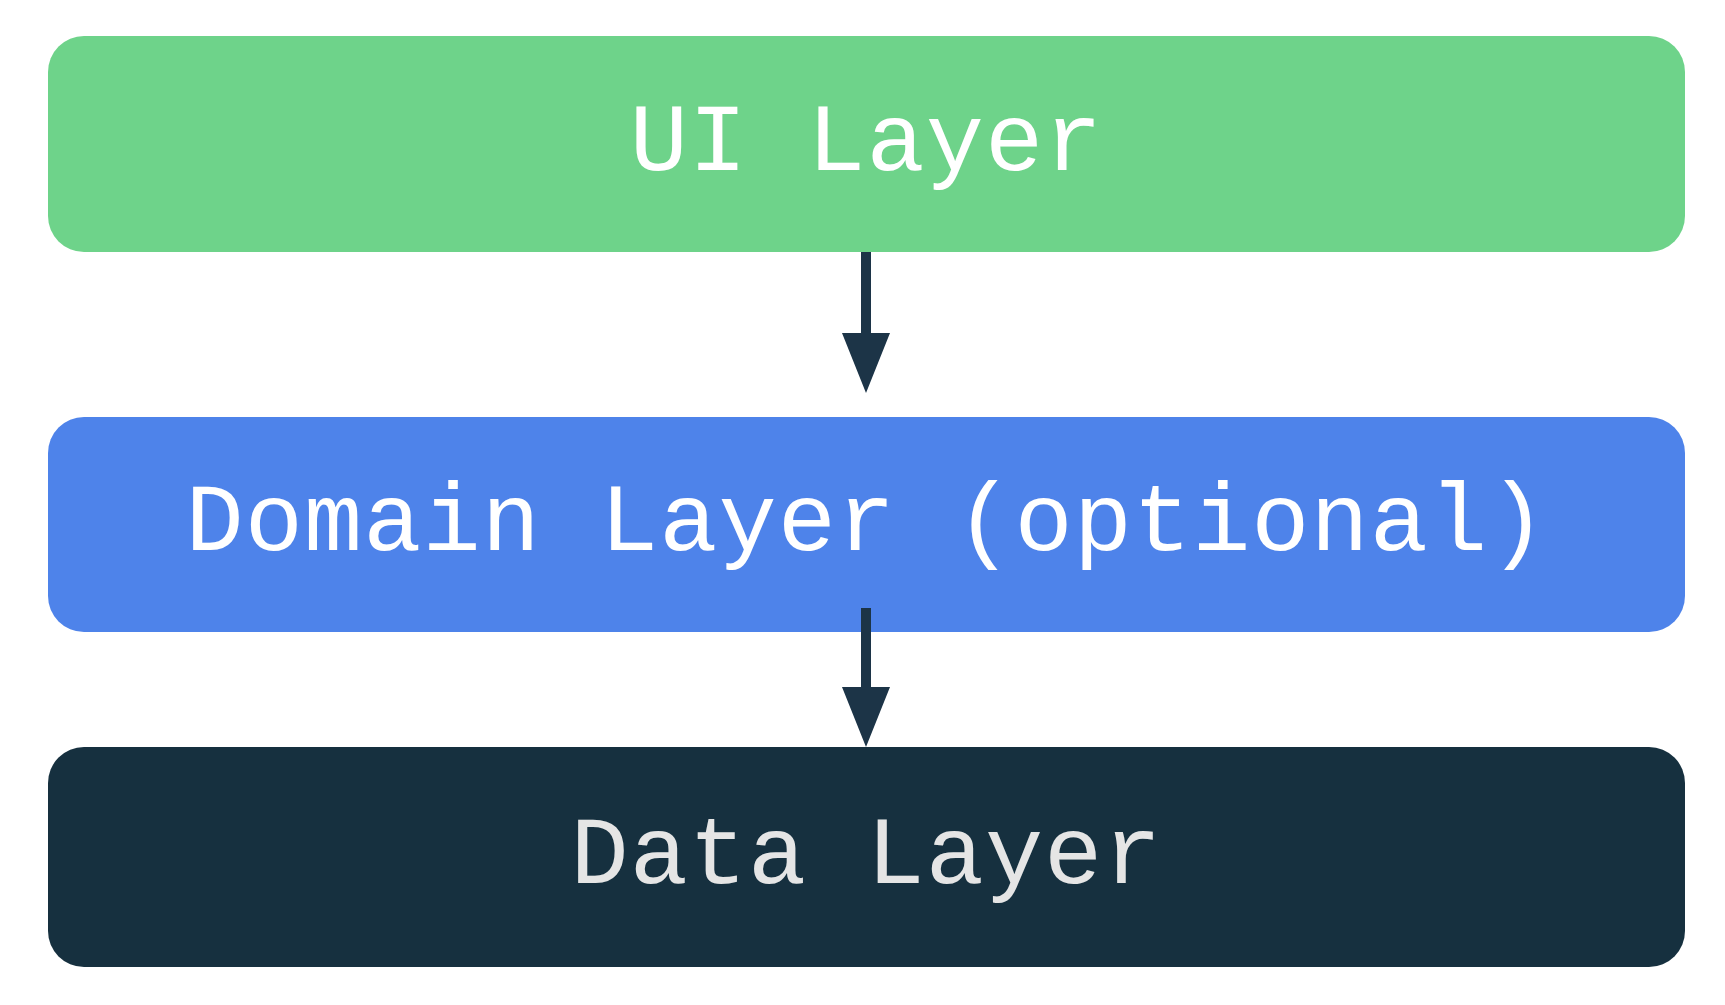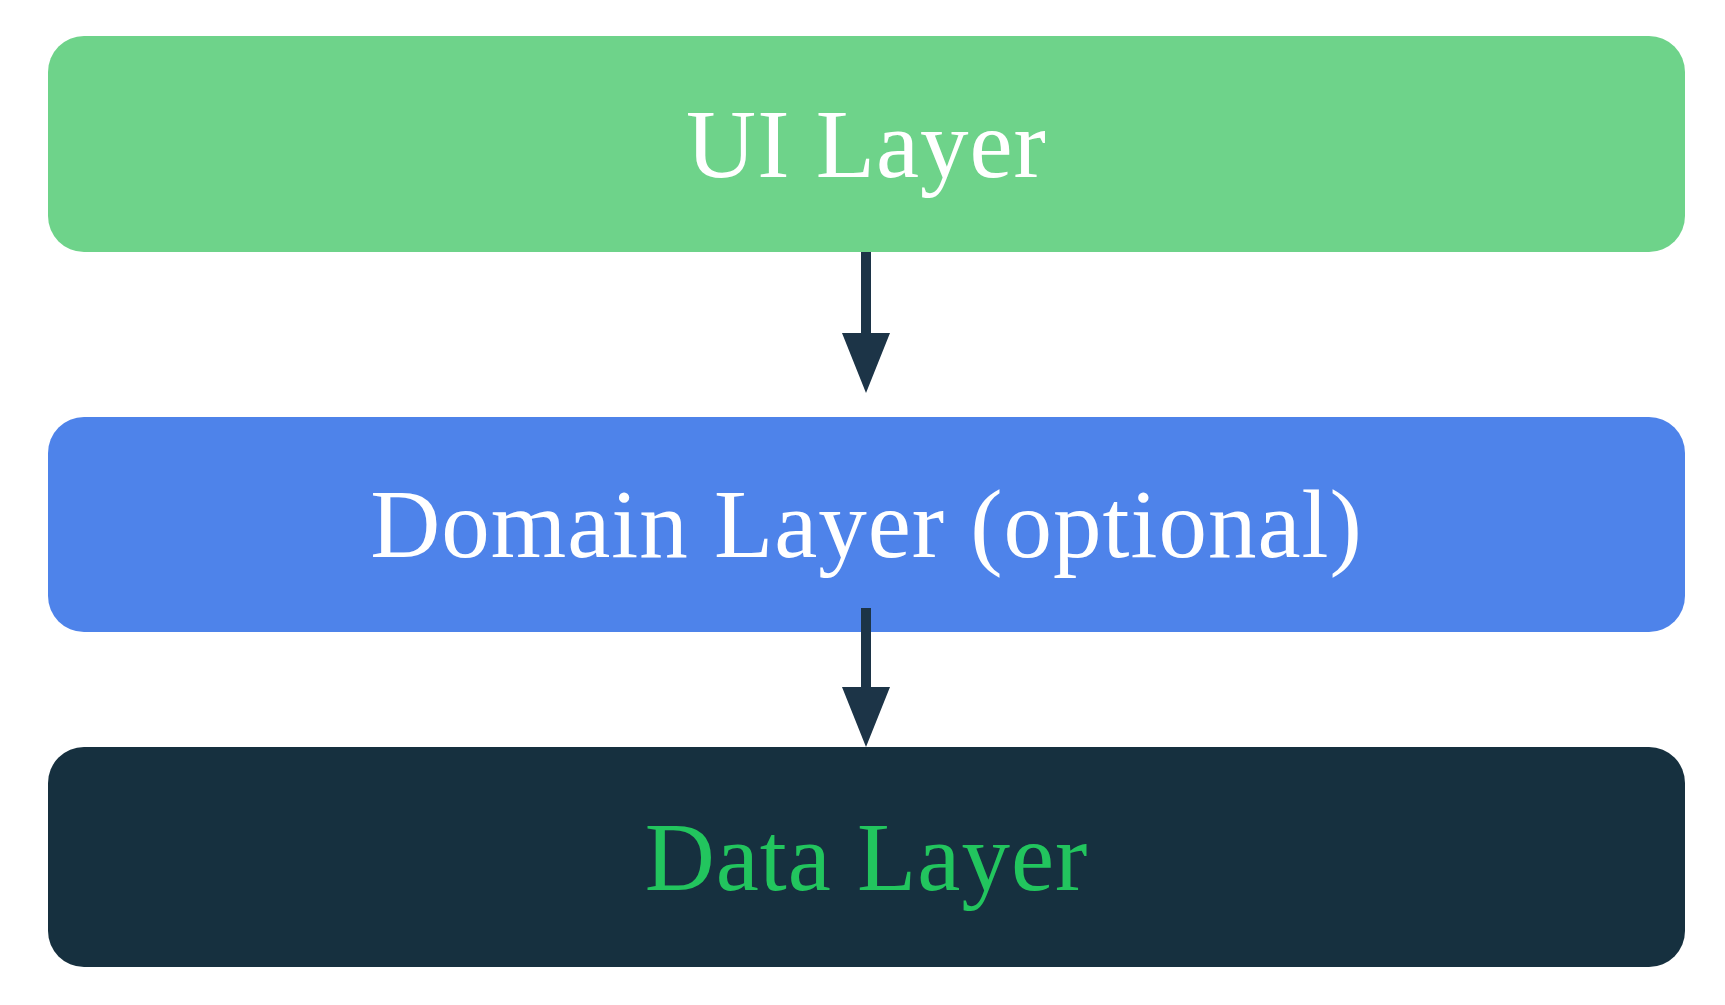--- a/index.html
+++ b/index.html
@@ -6,21 +6,21 @@
     margin: 0;
     padding: 0;
     background: #ffffff;
   }
   .canvas {
     position: relative;
     width: 1725px;
     height: 1005px;
     background: #ffffff;
     overflow: hidden;
-    font-family: Liberation Serif, serif;
+    font-family: Liberation Mono, monospace;
   }
   .layer-box {
     position: absolute;
     left: 48px;
     width: 1637px;
     border-radius: 36px;
     display: flex;
     align-items: center;
     justify-content: center;
   }
@@ -61,16 +61,16 @@
   <div class="layer-box domain" style="background-color: rgb(78, 131, 234); margin-top: 24px;">
     <span class="layer-label" style="color: rgb(255, 255, 255);">Domain Layer (optional)</span>
   </div>
 
   <svg class="down-arrow second" width="48" height="139" viewBox="0 0 48 139" aria-hidden="true">
     <rect x="19" y="0" width="10" height="84" fill="#1C3447"></rect>
     <polygon points="0,79 48,79 24,139" fill="#1C3447"></polygon>
   </svg>
 
   <div class="layer-box data" style="background-color: rgb(22, 48, 63);">
-    <span class="layer-label" style="color: #22c55e;">Data Layer</span>
+    <span class="layer-label" style="color: #e5e5e5;">Data Layer</span>
   </div>
 
 </div>
 
 </body></html>

